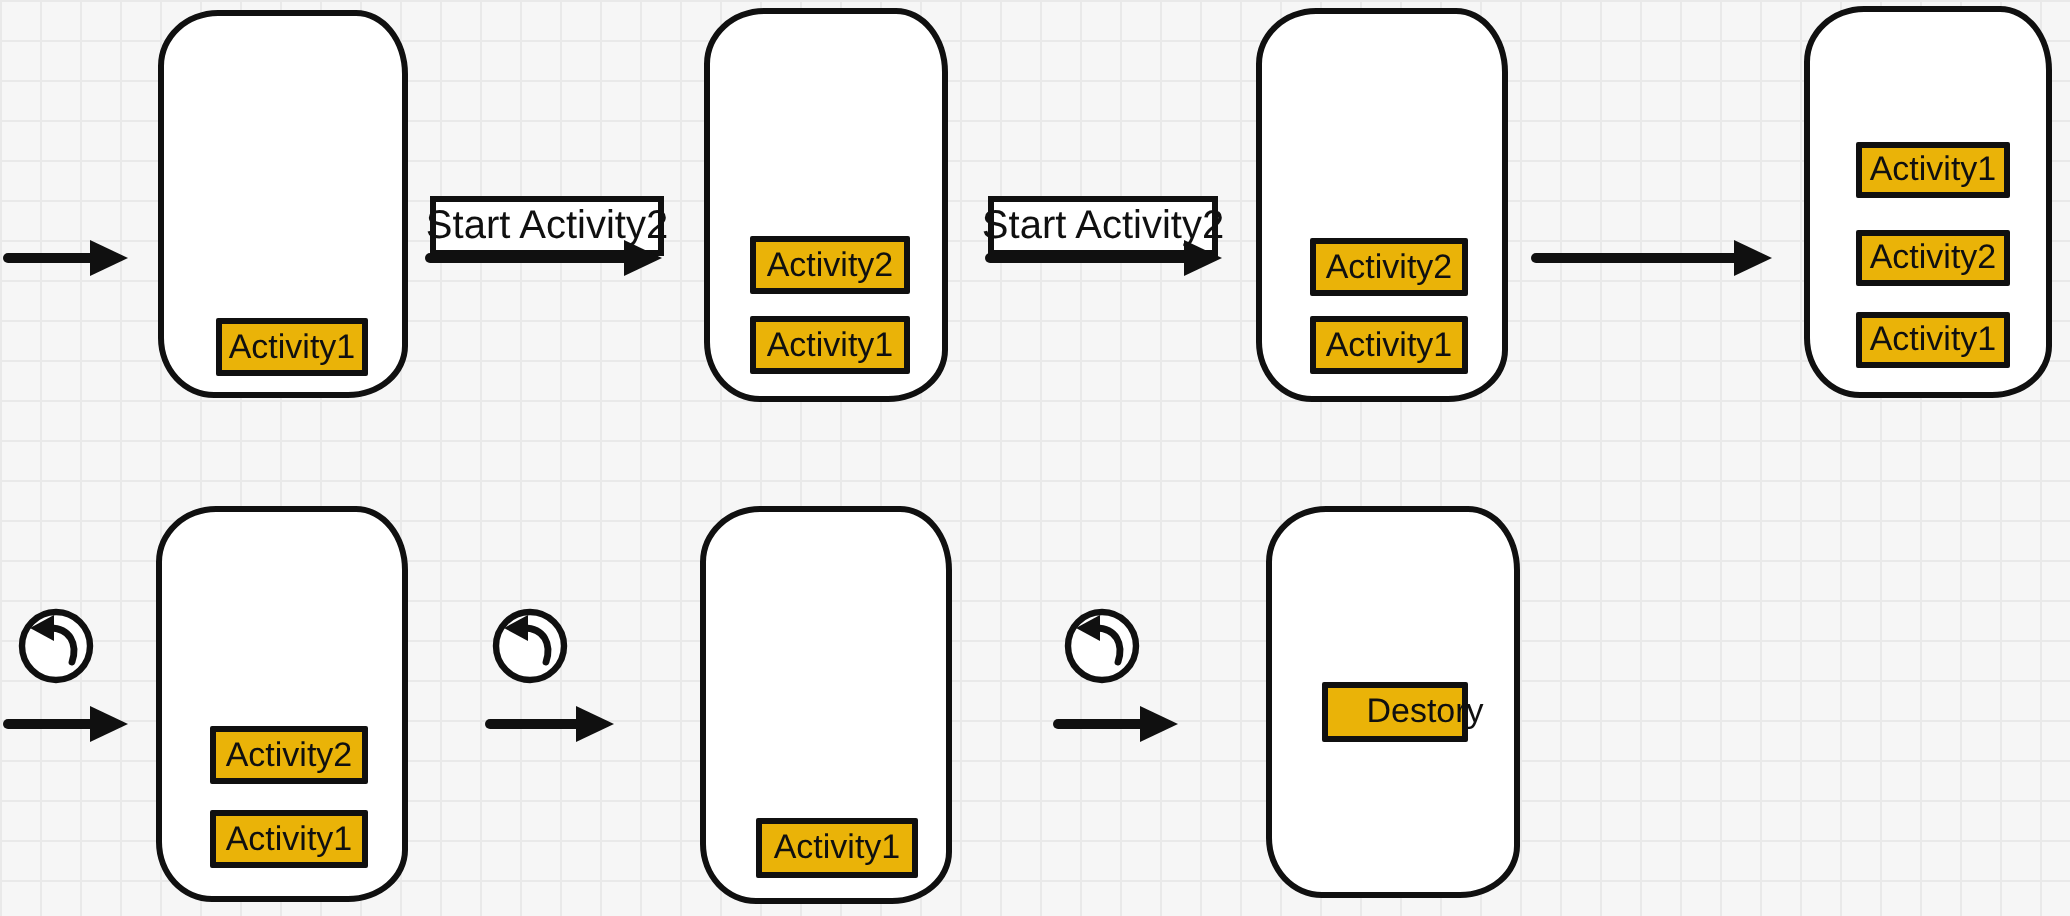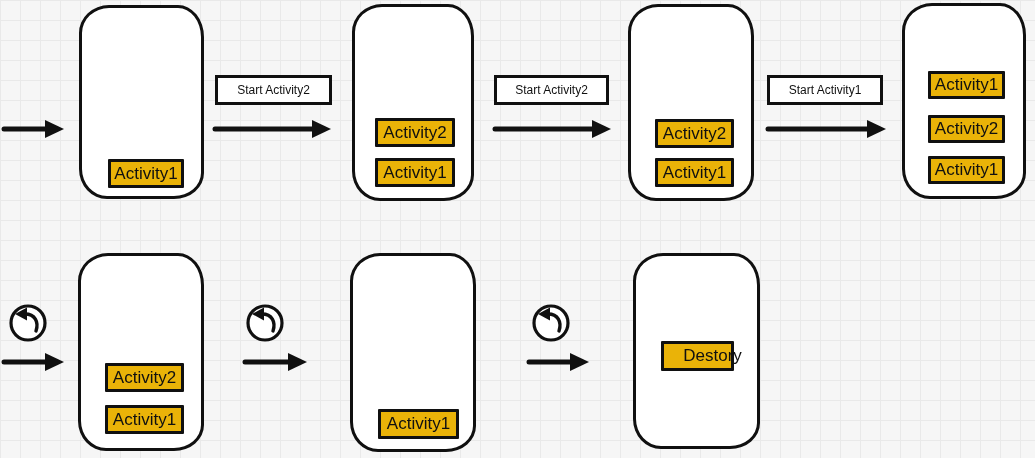--- a/index.html
+++ b/index.html
@@ -41,22 +41,23 @@
   }
 
   .tlabel {
     position: absolute;
     background: #ffffff;
     border: 3px solid #101010;
     box-sizing: border-box;
     display: flex;
     align-items: center;
     justify-content: center;
-    font-size: 12px;
+    font-size: 20px;
     white-space: nowrap;
+    margin-top: 23px;
   }
 
   .arrow, .backicon { position: absolute; }
 </style>
 </head>
 <body>
 
 <div class="canvas">
 
   <svg class="arrow" style="left:1px;top:116px;" width="64" height="26" viewBox="0 0 64 26">
@@ -97,23 +98,20 @@
 
   <div class="phone" style="left:628px;top:4px;width:126px;height:197px;">
     <div class="abox" style="left:24px;top:112px;width:79px;height:29px;">
       <span>Activity2</span>
     </div>
     <div class="abox" style="left:24px;top:151px;width:79px;height:29px;">
       <span>Activity1</span>
     </div>
   </div>
 
-  <div class="tlabel" style="left:767px;top:75px;width:116px;height:30px;">
-    <span>Start Activity1</span>
-  </div>
   <svg class="arrow" style="left:765px;top:116px;" width="122" height="26" viewBox="0 0 122 26">
     <line x1="3" y1="13" x2="104" y2="13" stroke="#101010" stroke-width="5" stroke-linecap="round"></line>
     <polygon points="102,4 121,13 102,22" fill="#101010"></polygon>
   </svg>
 
   <div class="phone" style="left:902px;top:3px;width:124px;height:196px;">
     <div class="abox" style="left:23px;top:65px;width:77px;height:28px;">
       <span>Activity1</span>
     </div>
     <div class="abox" style="left:23px;top:109px;width:77px;height:28px;">

